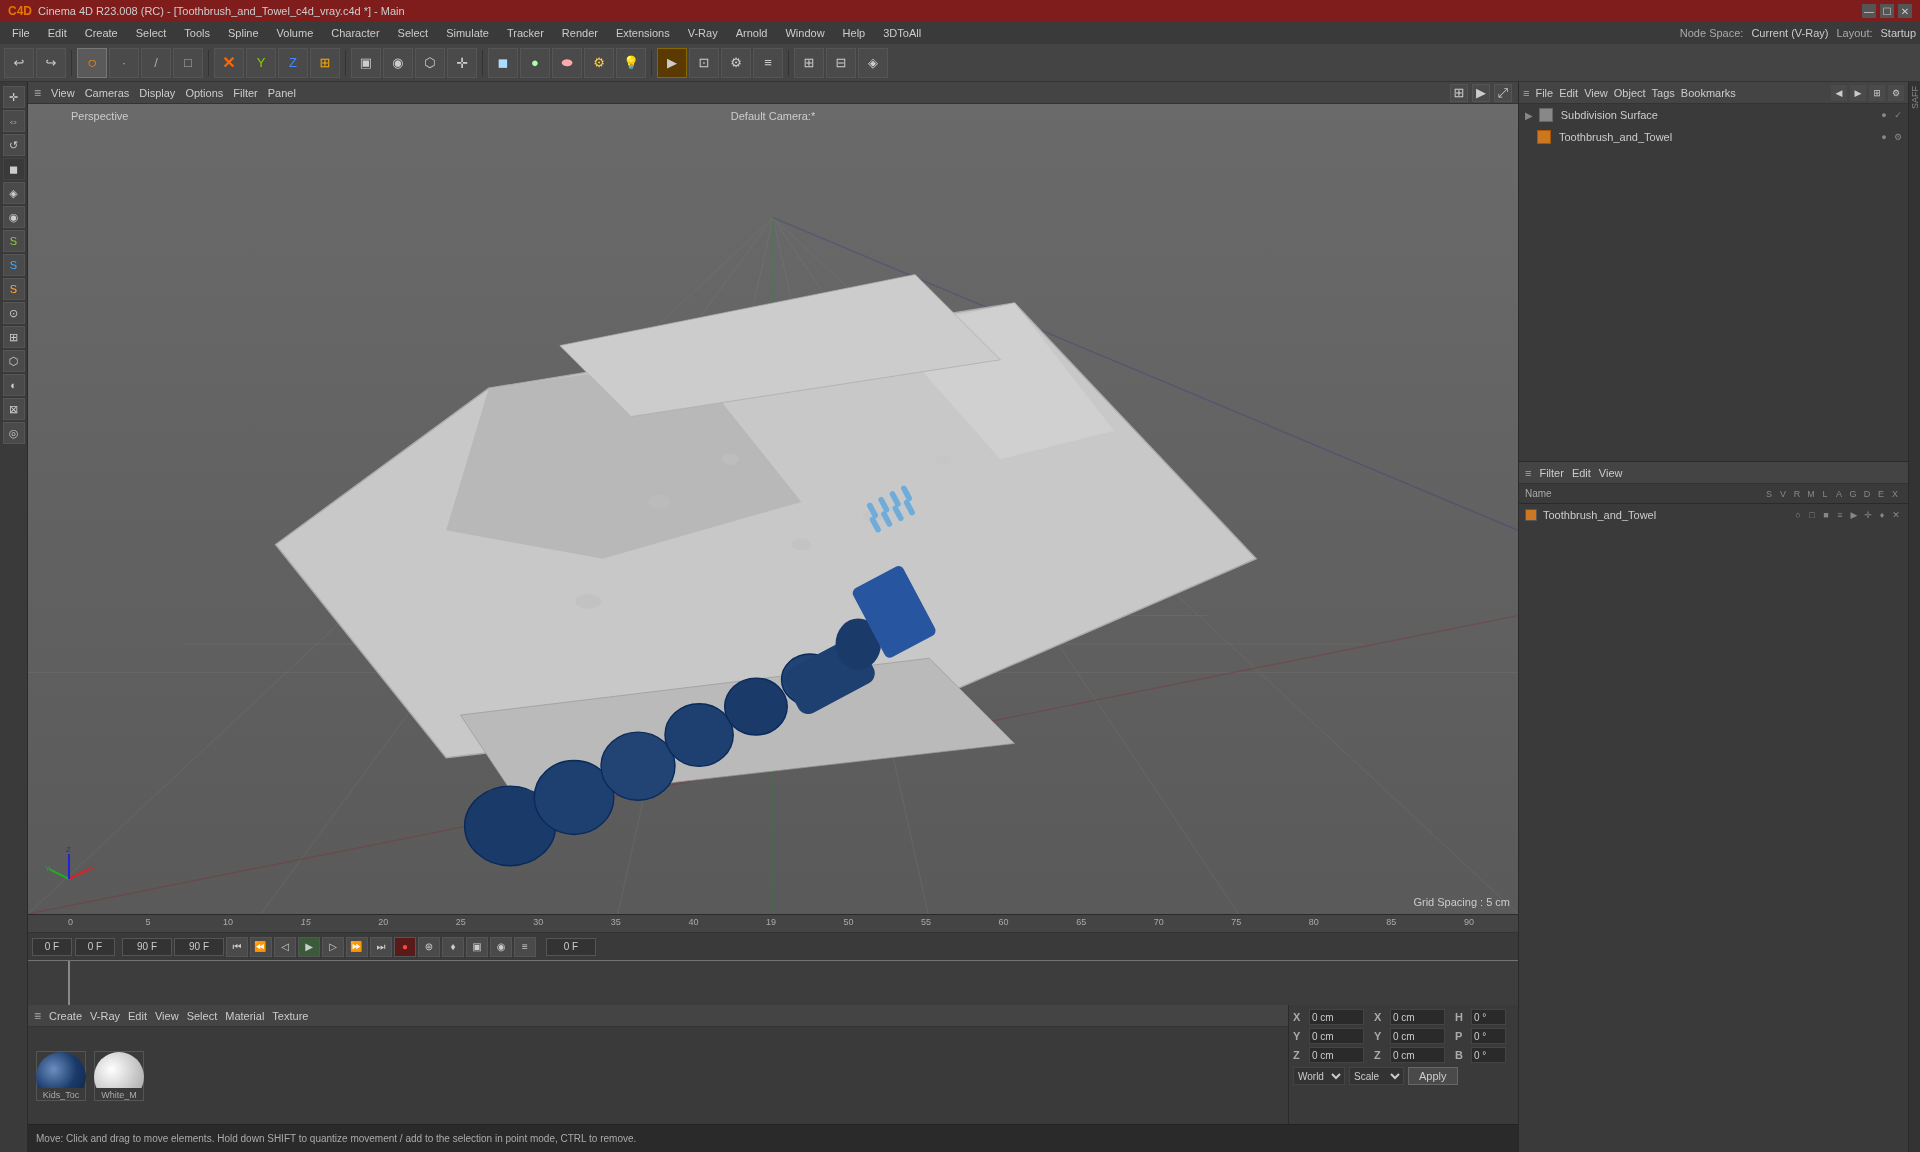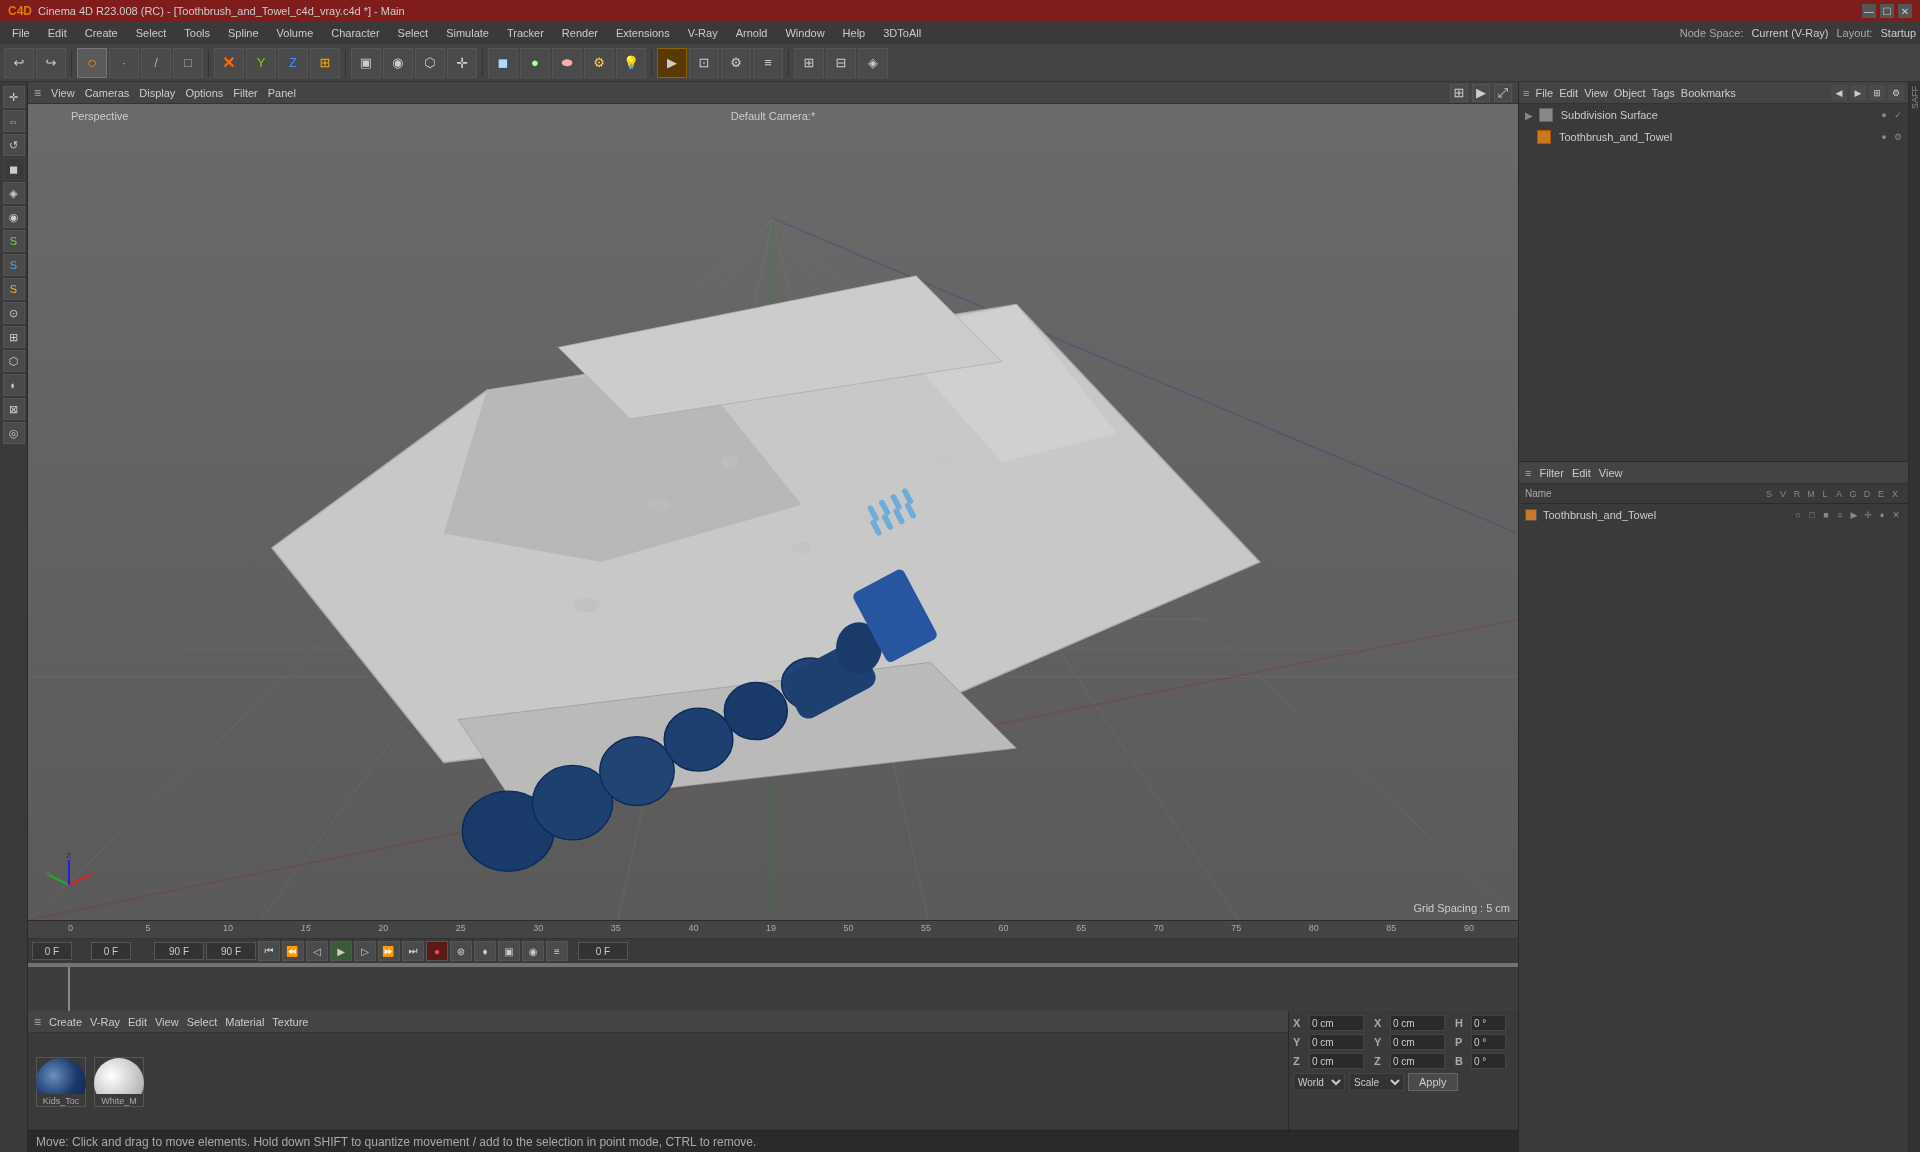--- a/index.html
+++ b/index.html
@@ -194,22 +194,22 @@
       font-size: 9px;
       color: #aaa;
       top: 2px;
     }
     #timeline-transport {
       height: 28px;
       background: #3a3a3a;
       display: flex;
       align-items: center;
       padding: 0 4px;
-      gap: 19px;
-      border-bottom: 4px solid #737373;
+      gap: 3px;
+      border-bottom: 1px solid #737373;
     }
     .transport-btn {
       width: 22px;
       height: 20px;
       background: #4a4a4a;
       border: 1px solid #555;
       cursor: pointer;
       display: flex;
       align-items: center;
       justify-content: center;
@@ -328,26 +328,26 @@
       padding: 0 10px;
       background: #4a4a4a;
       border: 1px solid #666;
       color: #ccc;
       font-size: 11px;
       cursor: pointer;
     }
 
     
     #statusbar {
-      height: 22px;
+      height: 28px;
       background: #2a2a2a;
       display: flex;
       align-items: center;
       padding: 0 8px;
-      font-size: 12px;
+      font-size: 10px;
       color: #aaa;
       border-top: 1px solid #222;
     }
 
     
     #right-panel {
       width: 390px;
       background: #3a3a3a;
       display: flex;
       flex-direction: column;

